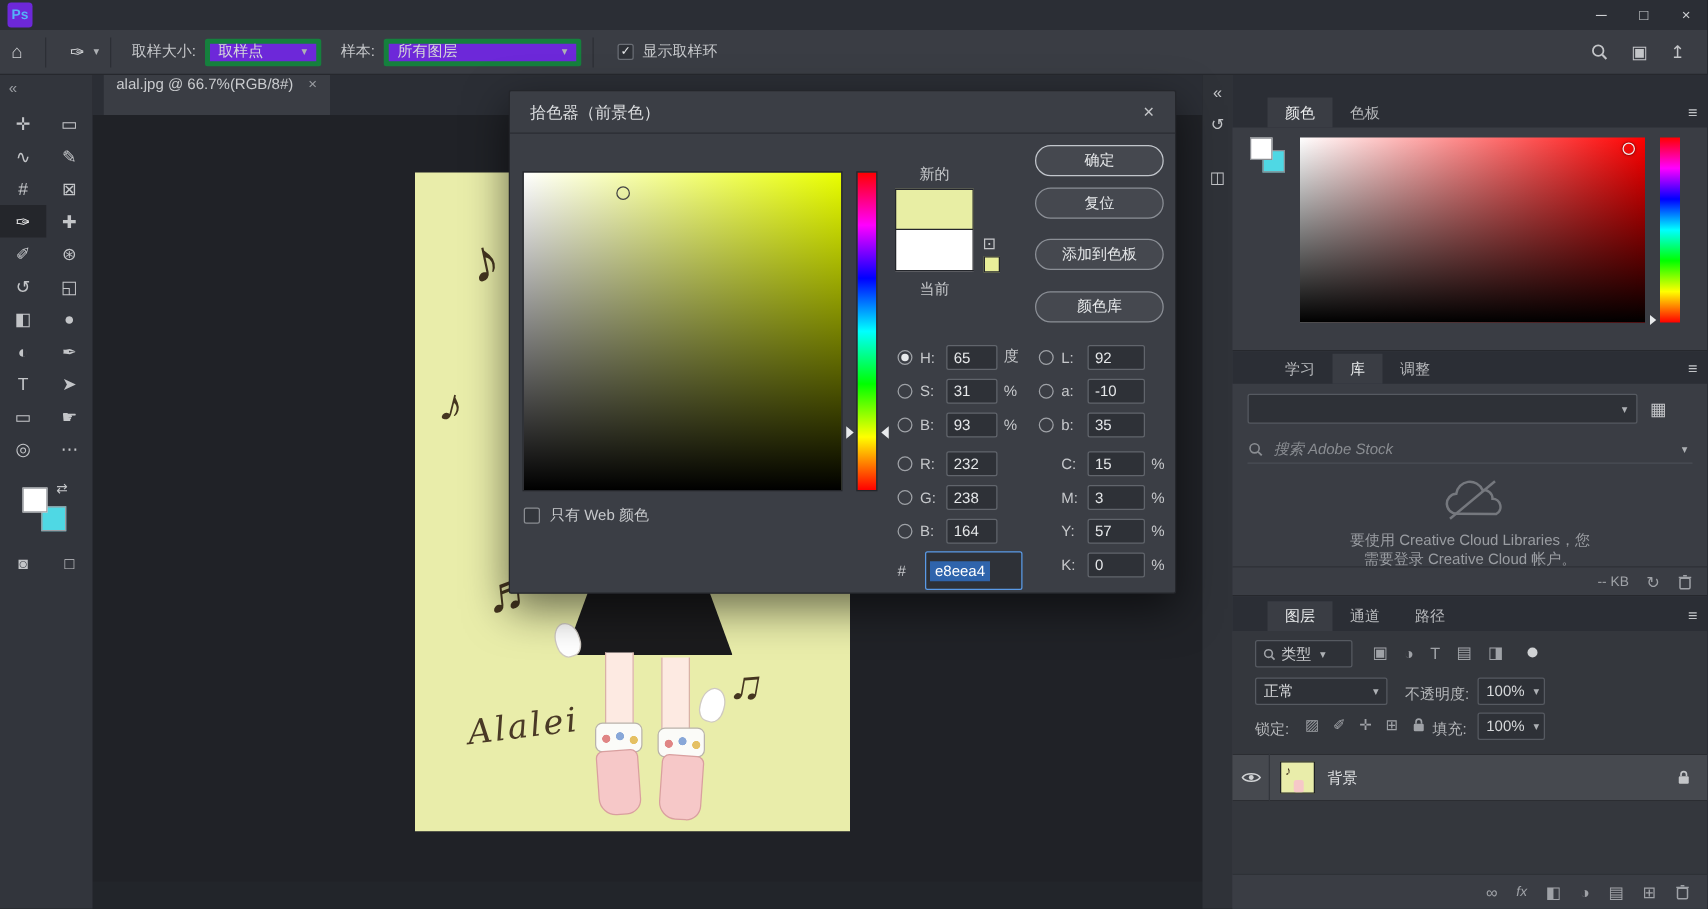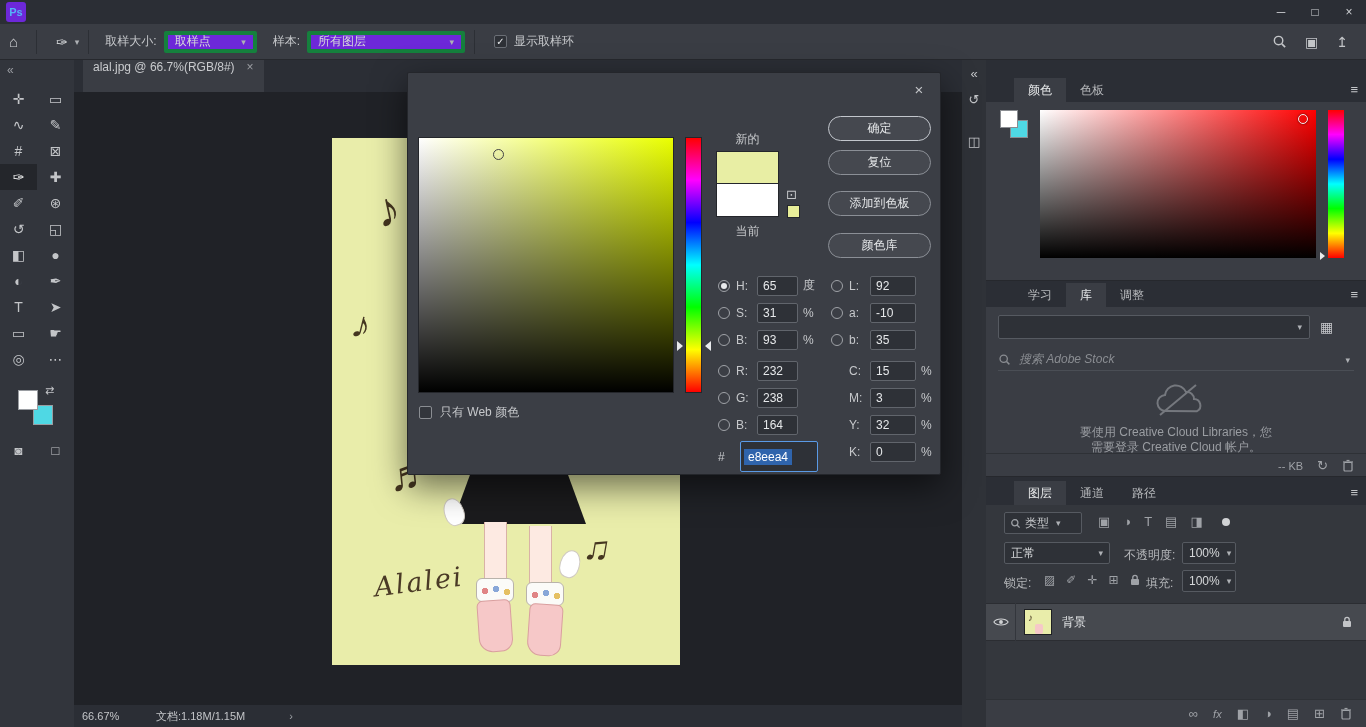--- a/index.html
+++ b/index.html
@@ -461,27 +461,23 @@
         <span>⊞</span>
         <svg width="12" height="13" viewBox="0 0 12 13">
             <rect x="2" y="3.5" width="8" height="8.5" rx="1" fill="none" stroke="#9fa2a7" stroke-width="1.2"></rect>
             <line x1="1" y1="3" x2="11" y2="3" stroke="#9fa2a7" stroke-width="1.2"></line>
             <line x1="4.5" y1="1.5" x2="7.5" y2="1.5" stroke="#9fa2a7" stroke-width="1.2"></line>
           </svg>
       </div>
     </div>
   </div>
 
-  <div class="statusbar">
-    <span class="sb-zoom">66.67%</span>
-    <span class="sb-doc">文档:1.18M/1.15M</span>
-    <span class="sb-chevron">›</span>
-  </div>
 
   <div class="dialog">
+    <div class="dlg-title">拾色器（前景色）</div>
     <span class="dlg-close">×</span>
 
     <div class="sv-box">
       <div class="sv-marker"></div>
     </div>
     <div class="hue-box"></div>
     <div class="hue-arrow-l"></div>
     <div class="hue-arrow-r"></div>
 
     <div class="new-label">新的</div>
@@ -576,21 +572,21 @@
       <span class="f-label">M:</span>
       <div class="f-input wide">
           <span>3</span>
         </div>
       <span class="f-unit">%</span>
     </div>
     <div class="f-row" style="left:423px;top:341px">
       <div class="rspacer"></div>
       <span class="f-label">Y:</span>
       <div class="f-input wide">
-          <span>32</span>
+          <span>57</span>
         </div>
       <span class="f-unit">%</span>
     </div>
     <div class="f-row" style="left:423px;top:368px">
       <div class="rspacer"></div>
       <span class="f-label">K:</span>
       <div class="f-input wide">
           <span>0</span>
         </div>
       <span class="f-unit">%</span>

